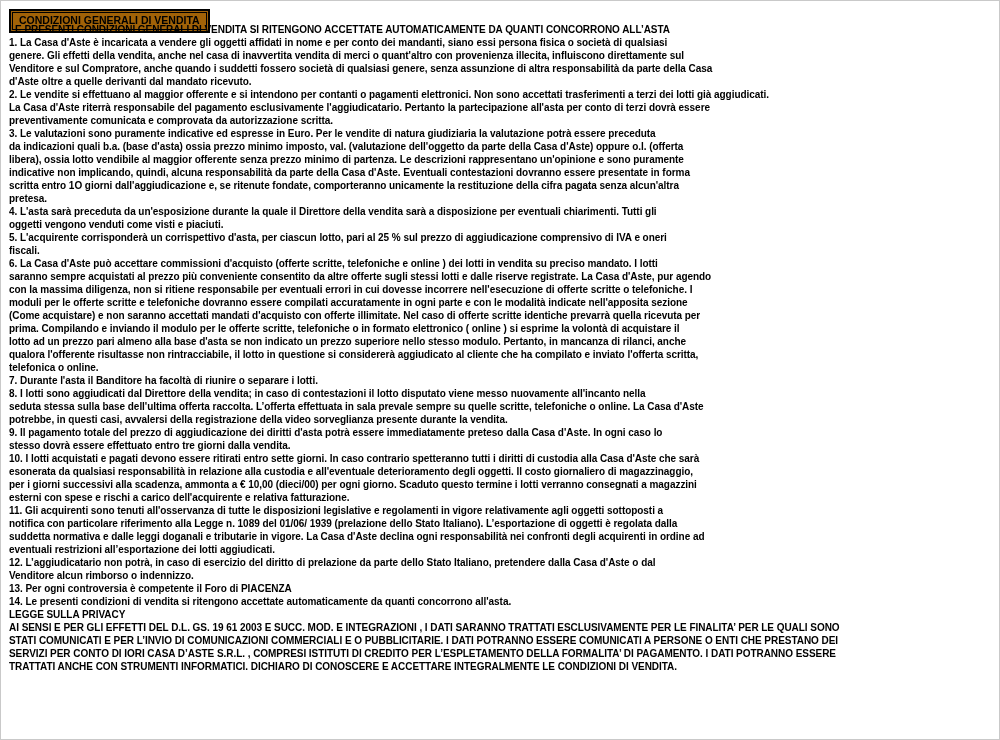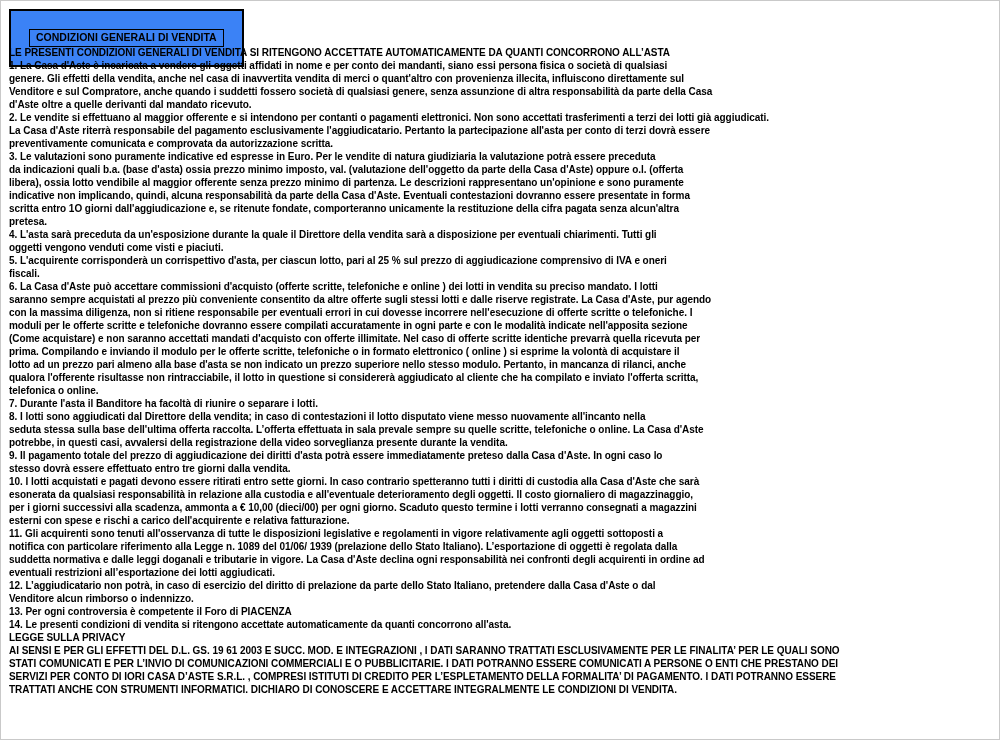--- a/index.html
+++ b/index.html
@@ -20,35 +20,35 @@
     border: 1px solid #c9c9c9;
     background: #ffffff;
     overflow: hidden;
   }
   .title-box-outer {
     position: absolute;
     top: 8px;
     left: 8px;
     display: inline-block;
     border: 2px solid #000000;
-    padding: 18px;
-    background: #3b82f6;
+    padding: 1px;
+    background: #a16207;
   }
   .title-box-inner {
     border: 1px solid #000000;
     padding: 2px 6px 3px 6px;
     font-size: 10.5px;
     line-height: 11px;
     font-weight: bold;
     color: #000000;
     white-space: nowrap;
   }
   .body-text {
     position: absolute;
-    top: 45px;
+    top: 22px;
     left: 8px;
     width: 990px;
     font-size: 10px;
     line-height: 13px;
     font-weight: bold;
     color: #000000;
     white-space: pre;
     overflow: hidden;
     letter-spacing: -0.05px;
   }

